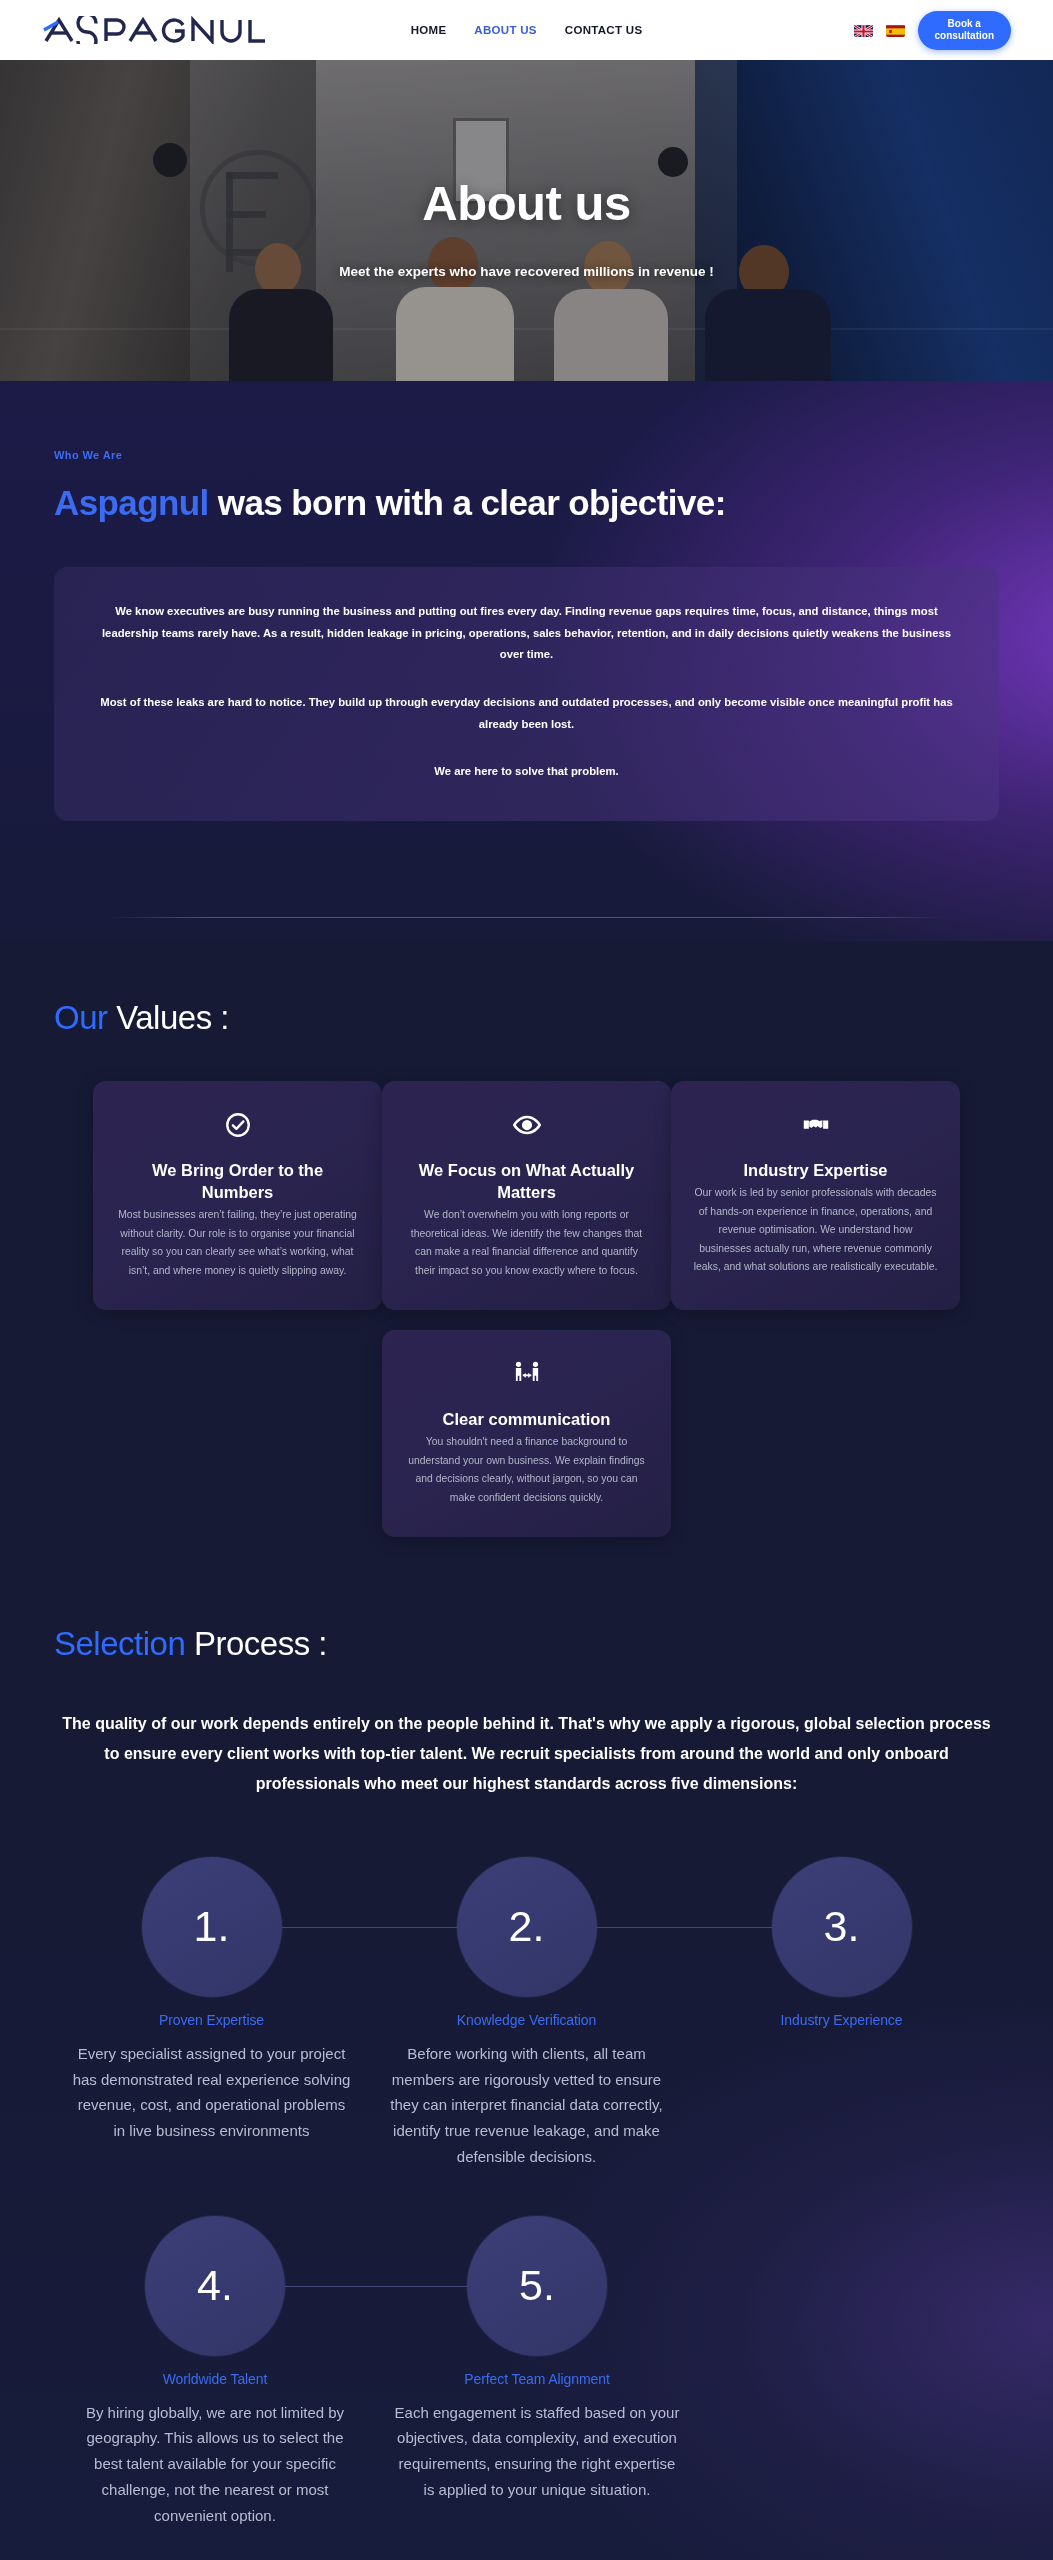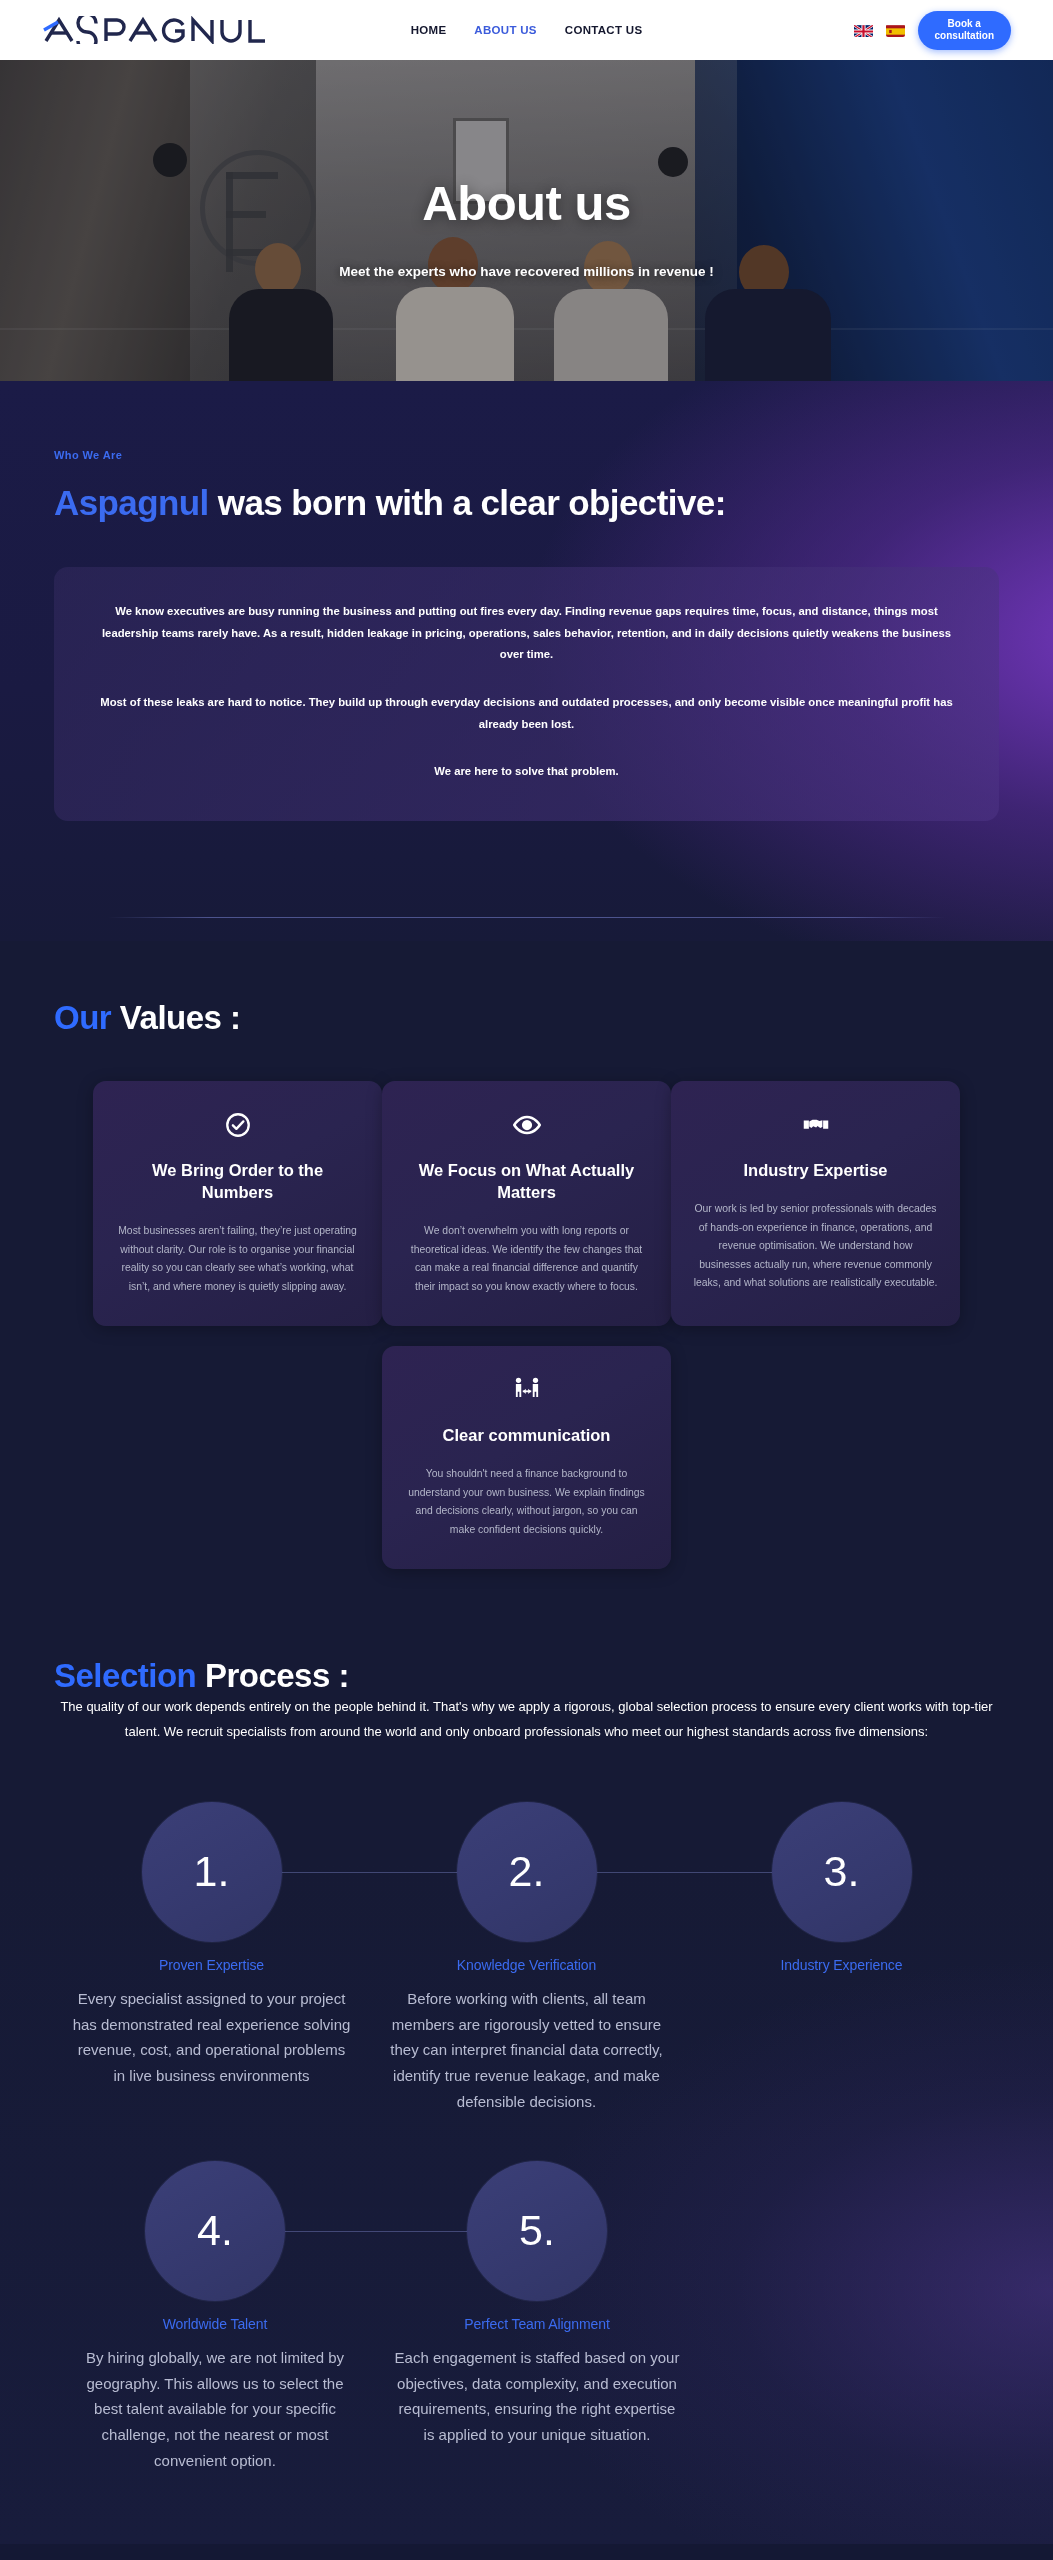--- a/index.html
+++ b/index.html
@@ -125,51 +125,51 @@
     text-align:center;
   }
   .who-card p + p { margin-top:26px; }
   .divider {
     margin:96px 54px 0 54px; height:1px;
     background:linear-gradient(90deg,rgba(110,120,200,.0) 0%,rgba(120,130,210,.55) 12%,rgba(120,130,210,.55) 88%,rgba(110,120,200,0) 100%);
   }
 
   
   .values { padding:58px 54px 0 54px; background:#161a35; }
-  .sec-title { font-size:33px; font-weight:700; letter-spacing:-.5px; color:#ffffff; }
+  .sec-title { font-size:33px; font-weight:400; letter-spacing:-.5px; color:#ffffff; }
   .sec-title .hl { color:#2f6bff; }
   .cards-row {
     margin-top:44px; display:flex; gap:0; justify-content:center;
   }
   .vcard {
     width:289px; border-radius:13px; padding:26px 22px 30px 22px;
     background:linear-gradient(150deg,#2e2352 0%,#2a2450 45%,#241f44 100%);
     box-shadow:0 3px 16px rgba(0,0,0,.28);
     text-align:center;
   }
   .vcard .vicon { height:36px; display:flex; align-items:center; justify-content:center; }
   .vcard h3 {
     margin-top:16px; font-size:16.5px; font-weight:700; line-height:1.34; color:#ffffff;
   }
   .vcard p {
-    margin-top:19px; font-size:10.4px; line-height:1.78; color:#b3b6c9;
+    margin-top:3px; font-size:10.4px; line-height:1.78; color:#b3b6c9;
   }
   .cards-row.single { margin-top:20px; }
   .cards-row.single .vcard { width:289px; }
 
   
   .selection {
     padding:88px 54px 70px 54px;
     background:
       radial-gradient(760px 460px at 100% 74%, rgba(96,62,170,.42) 0%, rgba(60,44,120,.18) 42%, rgba(22,26,53,0) 72%),
       linear-gradient(180deg,#161a35 0%,#161a35 30%,#181c3c 100%);
   }
   .selection .intro {
-    text-align:center;
-    font-size:13px; font-weight:400; line-height:1.86; color:#ffffff;
+    margin-top:46px; text-align:center;
+    font-size:16px; font-weight:700; line-height:1.86; color:#ffffff;
     padding:0 6px;
   }
   .steps {
     margin-top:58px; position:relative;
     display:flex; justify-content:center;
   }
   .steps-line {
     position:absolute; top:70px; left:130px; right:130px; height:1px;
     background:rgba(138,146,220,.38);
   }

